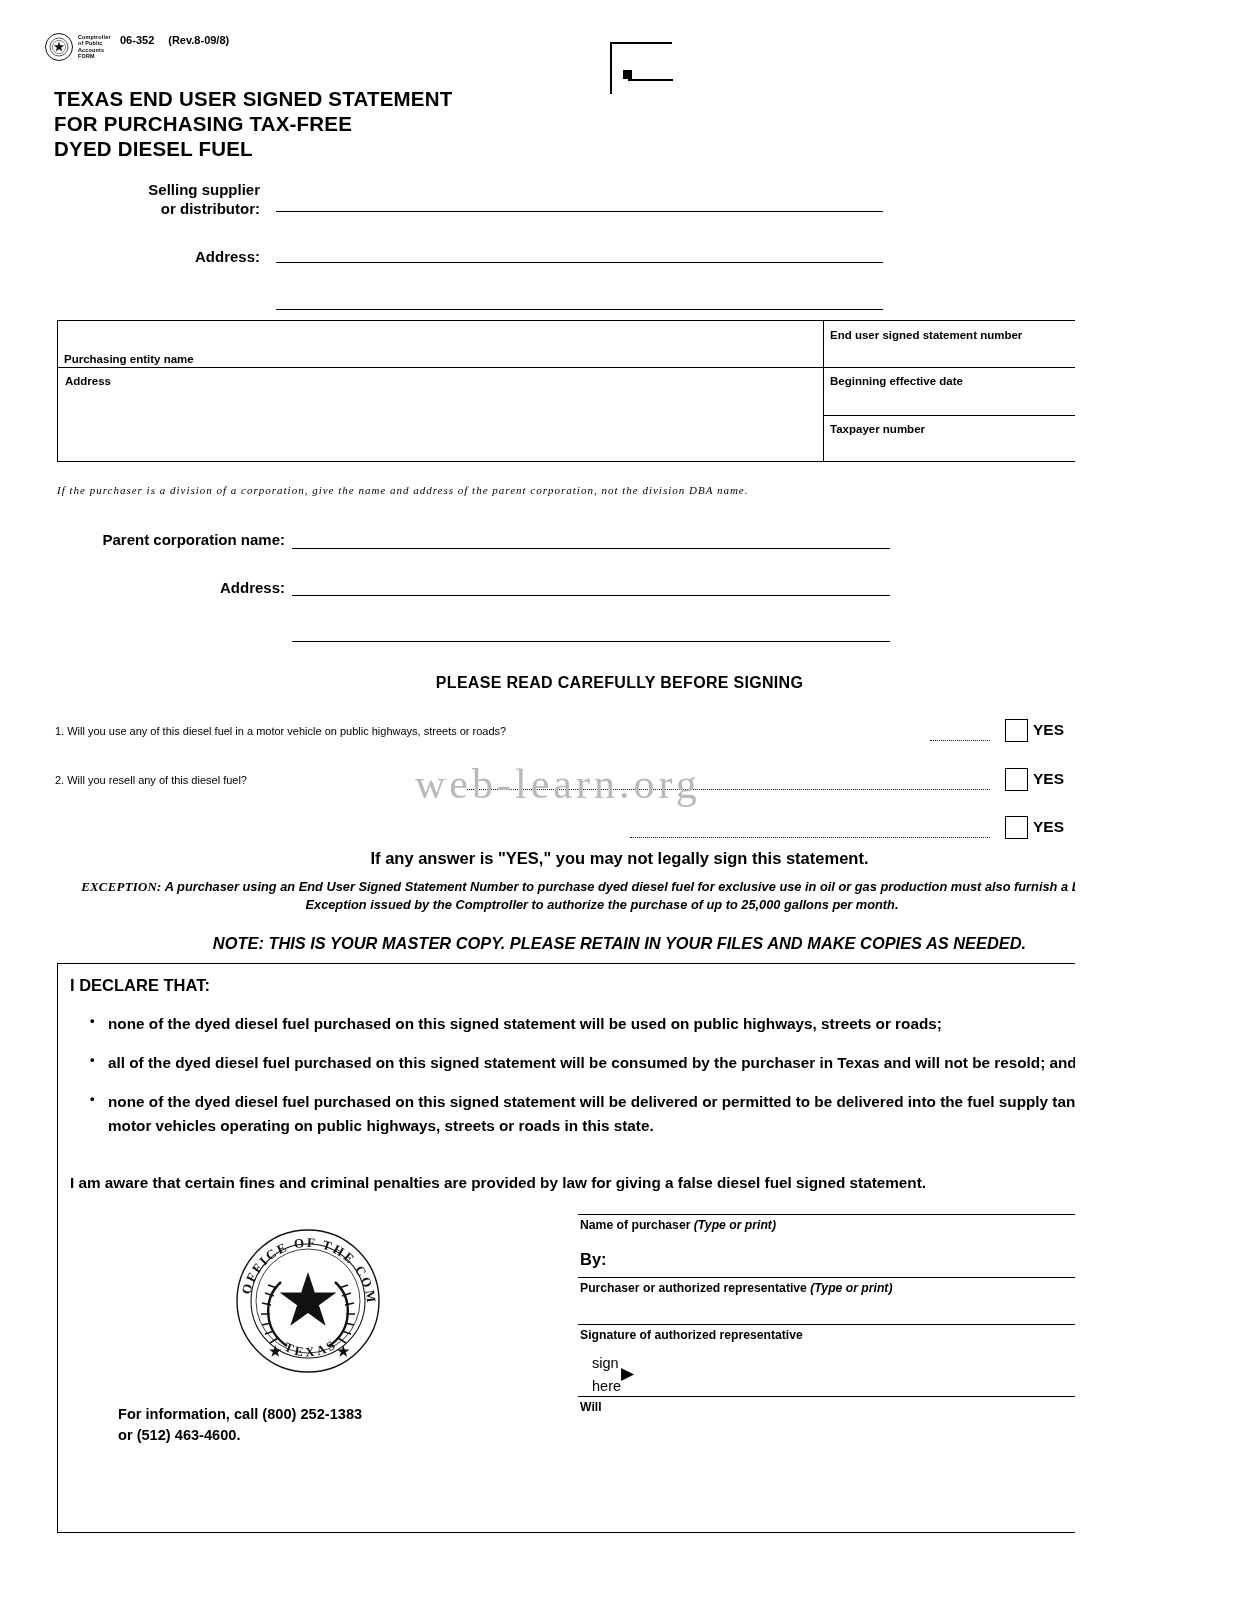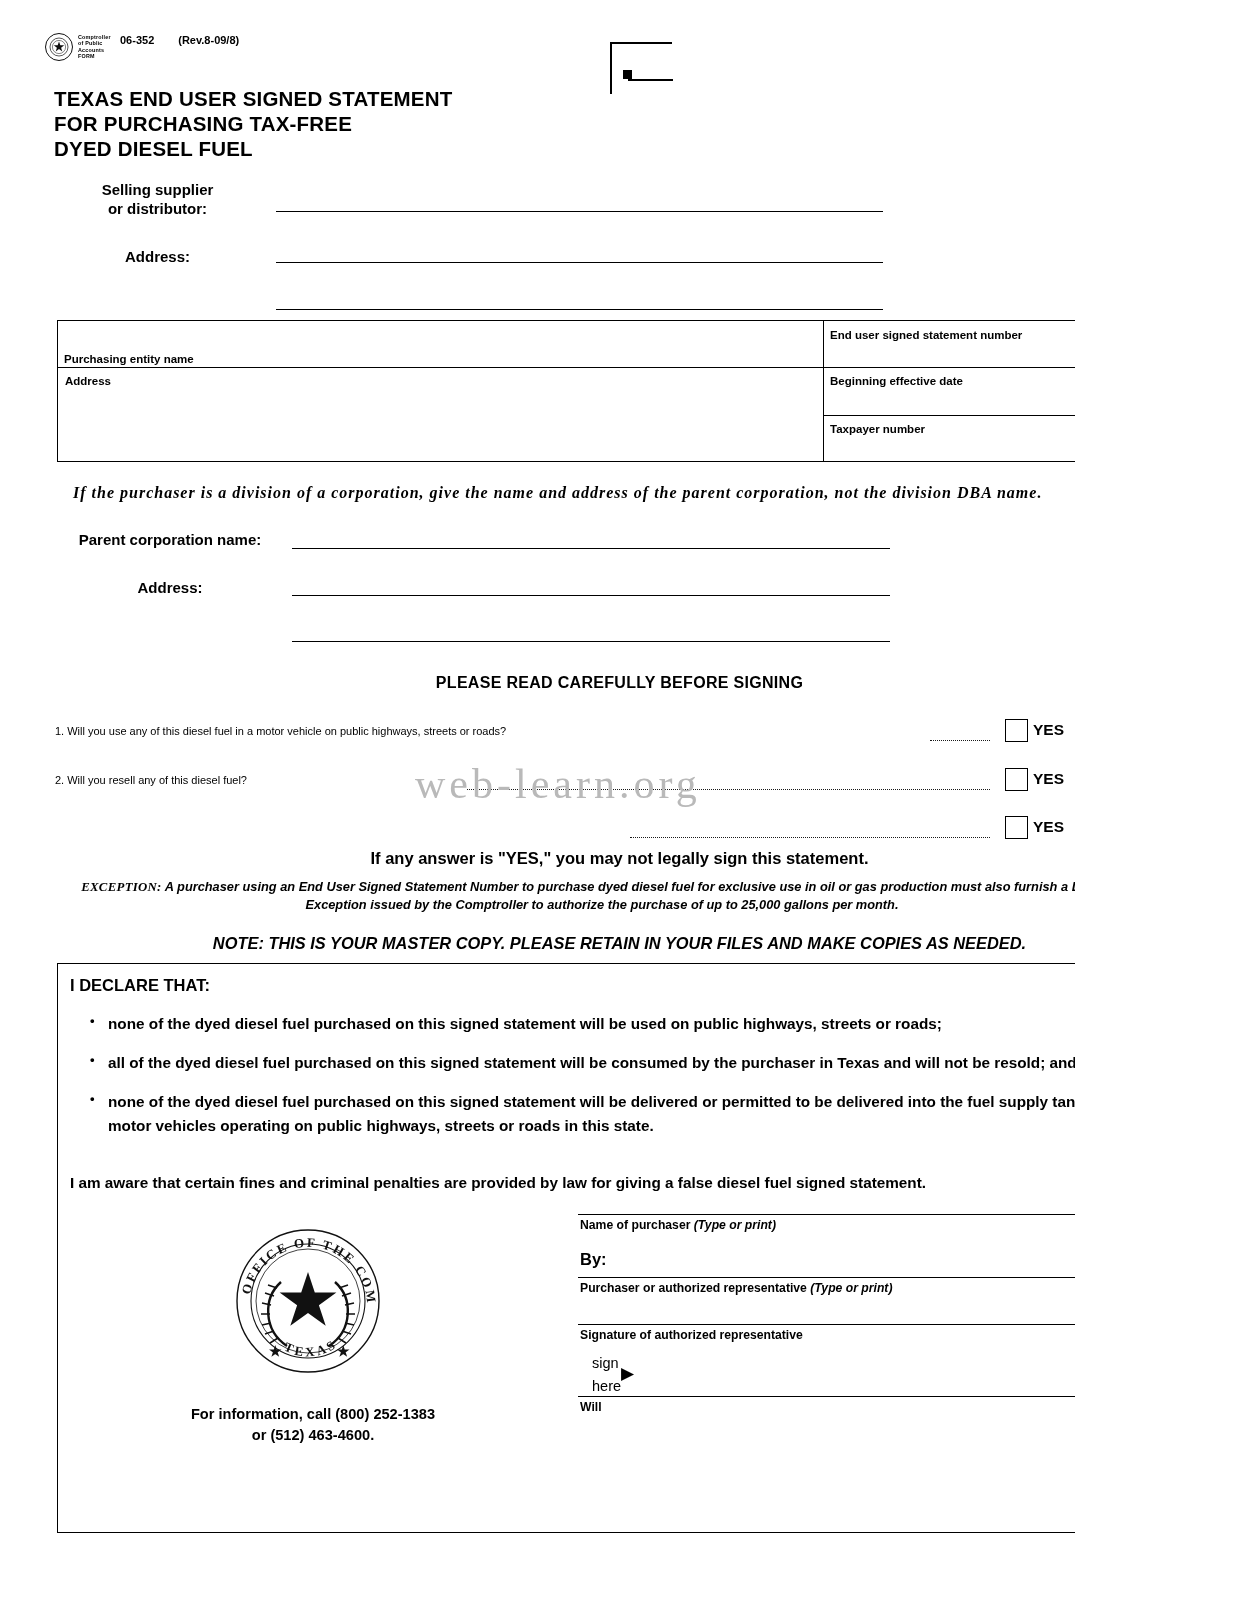--- a/index.html
+++ b/index.html
@@ -95,21 +95,21 @@
     font-weight: bold;
     line-height: 25px;
     letter-spacing: .2px;
     white-space: pre-line;
   }
 
   
   .lbl {
     font-size: 15px;
     font-weight: bold;
-    text-align: center;
+    text-align: right;
     line-height: 19px;
   }
   .fld-rule {
     border-bottom: 1.3px solid #000;
     height: 0;
   }
 
   .sel-sup-label {
     position: absolute;
     left: 55px;
@@ -171,26 +171,26 @@
     line-height: 14px;
   }
   .c1 { left: 6px;   top: 7px; margin-top: 24px; }
   .c2 { left: 772px; top: 7px; }
   .c3 { left: 7px;   top: 53px; }
   .c4 { left: 772px; top: 53px; }
   .c5 { left: 772px; top: 101px; }
 
   .note-italic {
     position: absolute;
-    left: 73px;
+    left: 57px;
     top: 484px;
     font-family: "Liberation Serif", serif;
     font-style: italic;
-    font-weight: bold;
-    font-size: 16px;
+    font-weight: normal;
+    font-size: 11px;
     letter-spacing: 1px;
   }
 
   .parent-label { position: absolute; left: 55px; top: 530px; width: 230px; }
   .parent-line  { position: absolute; left: 292px; top: 548px; width: 598px; }
   .addr3-label  { position: absolute; left: 55px; top: 578px; width: 230px; }
   .addr3-line   { position: absolute; left: 292px; top: 595px; width: 598px; }
   .addr4-line   { position: absolute; left: 292px; top: 641px; width: 598px; }
 
   .read-carefully {
@@ -339,21 +339,21 @@
     left: 175px;
     top: 262px;
     width: 150px;
     height: 150px;
   }
   .phone {
     position: absolute;
     left: 60px;
     top: 440px;
     width: 390px;
-    text-align: center;
+    text-align: left;
     font-size: 14.6px;
     font-weight: bold;
     line-height: 21px;
   }
 
   
   .sig-block { position: absolute; left: 520px; top: 250px; width: 550px; }
   .sig-rule {
     position: absolute;
     left: 0;
@@ -410,21 +410,21 @@
         <polygon points="10,4.6 11.3,8.3 15.2,8.3 12.1,10.7 13.3,14.4 10,12.1 6.7,14.4 7.9,10.7 4.8,8.3 8.7,8.3" fill="#111"></polygon>
       </svg>
     </div>
     <div class="agency">Comptroller
 of Public
 Accounts
 FORM</div>
     <div>
       <div class="form-num">06-352</div>
     </div>
-    <div style="margin-left:24px">
+    <div style="margin-left:14px">
       <div class="form-rev">(Rev.8-09/8)</div>
     </div>
   </div>
 
   <div class="corner-mark">
     <div class="blob"></div>
     <div class="tick"></div>
   </div>
 
   <h1 class="title">TEXAS END USER SIGNED STATEMENT

